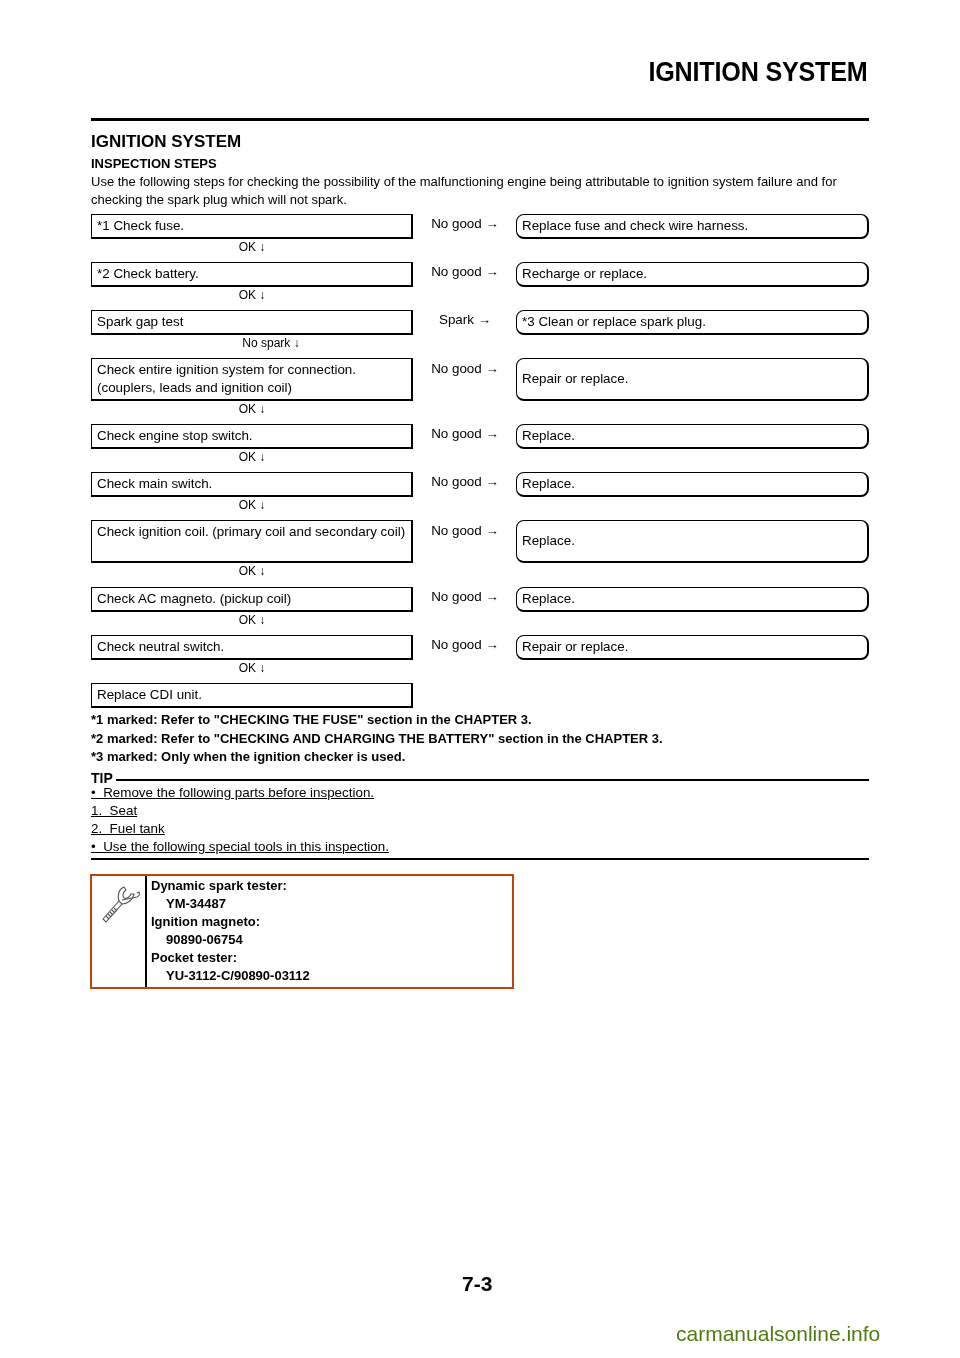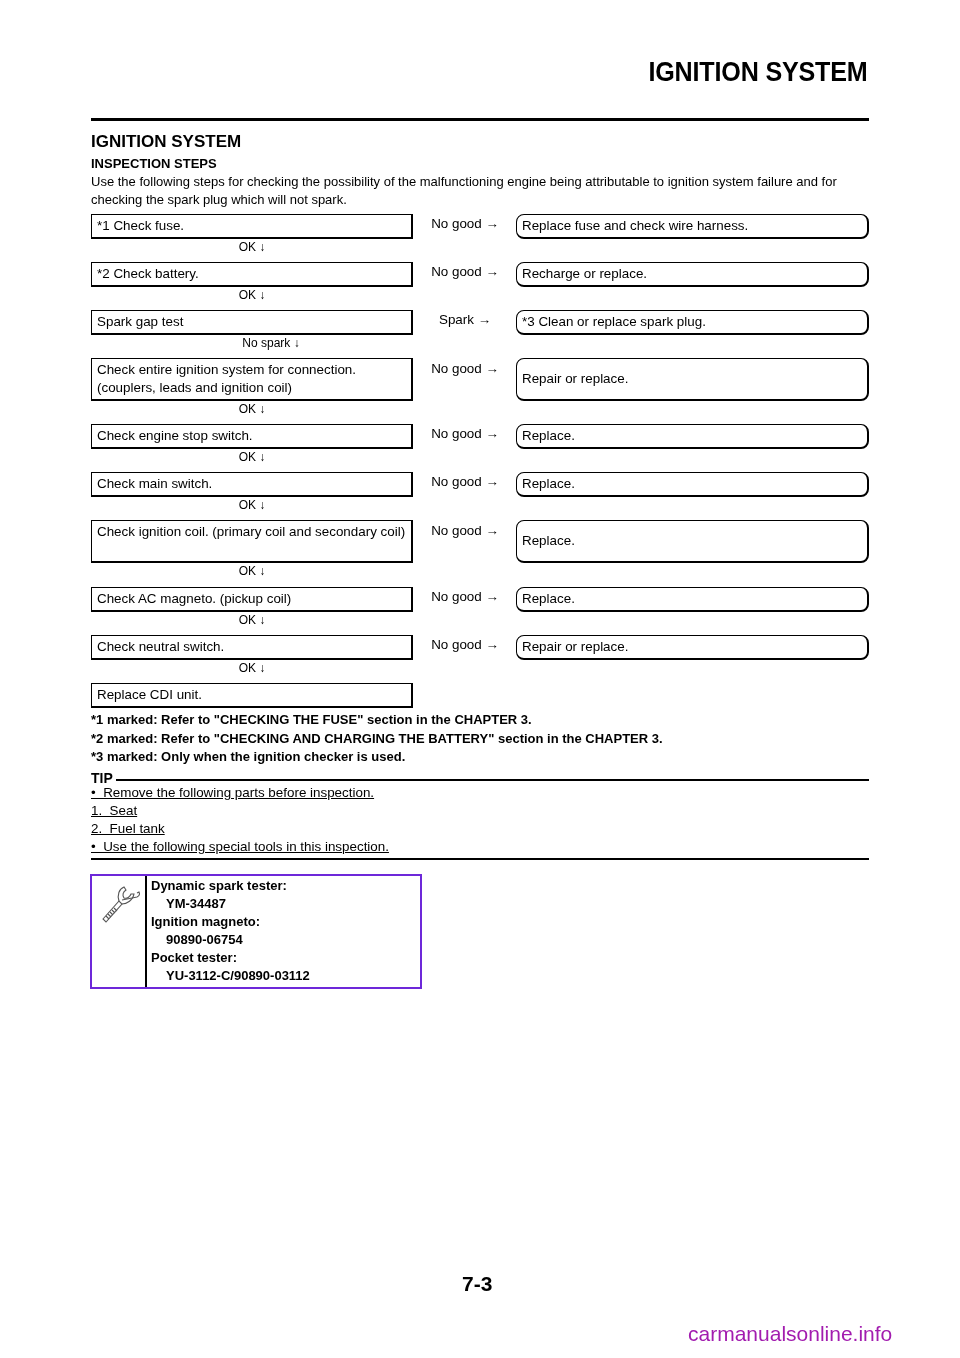--- a/index.html
+++ b/index.html
@@ -21,28 +21,28 @@
   .cond { position:absolute; font-size:13.4px; left:414px; width:102px; text-align:center; }
   .down { position:absolute; font-size:12px; text-align:center; left:91px; width:322px; }
 
   .notes { left:91px; top:711px; font-size:13px; font-weight:bold; line-height:18.5px; }
   .tip-label { left:91px; top:770px; font-size:14px; font-weight:bold; }
   .tip-line { left:116px; top:779px; width:753px; height:1.5px; background:#000; }
   .tip-body { left:91px; top:784px; font-size:13.4px; line-height:18px;text-decoration:underline; }
   .tip-body div { white-space:pre; }
   .bottom-rule { left:91px; top:858px; width:778px; height:2px; background:#000; }
 
-  .tools { left:90px; top:874px; width:332px; height:115px; box-sizing:border-box;
-           border:2px solid #6d28d9; display:flex; }
+  .tools { left:90px; top:874px; width:424px; height:115px; box-sizing:border-box;
+           border:2px solid #c2410c; display:flex; }
   .tools-icon-cell { width:55px; border-right:2px solid #000; box-sizing:border-box; position:relative; }
   .tools-text { padding:1px 4px; font-size:13px; font-weight:bold; line-height:18px; }
   .tools-text .num { padding-left:15px; }
 
   .page-num { left:462px; top:1272px; font-size:21px; font-weight:bold; }
-  .watermark { left:676px; top:1322px; font-size:21px; color:#a21caf;margin-left:12px; }
+  .watermark { left:676px; top:1322px; font-size:21px; color:#4d7c0f; }
 </style>
 </head>
 <body>
 
 <div class="abs page-title">IGNITION SYSTEM</div>
 <div class="abs top-rule"></div>
 
 <div class="abs sec-title">IGNITION SYSTEM</div>
 <div class="abs sub-title">INSPECTION STEPS</div>
 <div class="abs intro">Use the following steps for checking the possibility of the malfunctioning engine being attributable to ignition system failure and for checking the spark plug which will not spark.</div>

